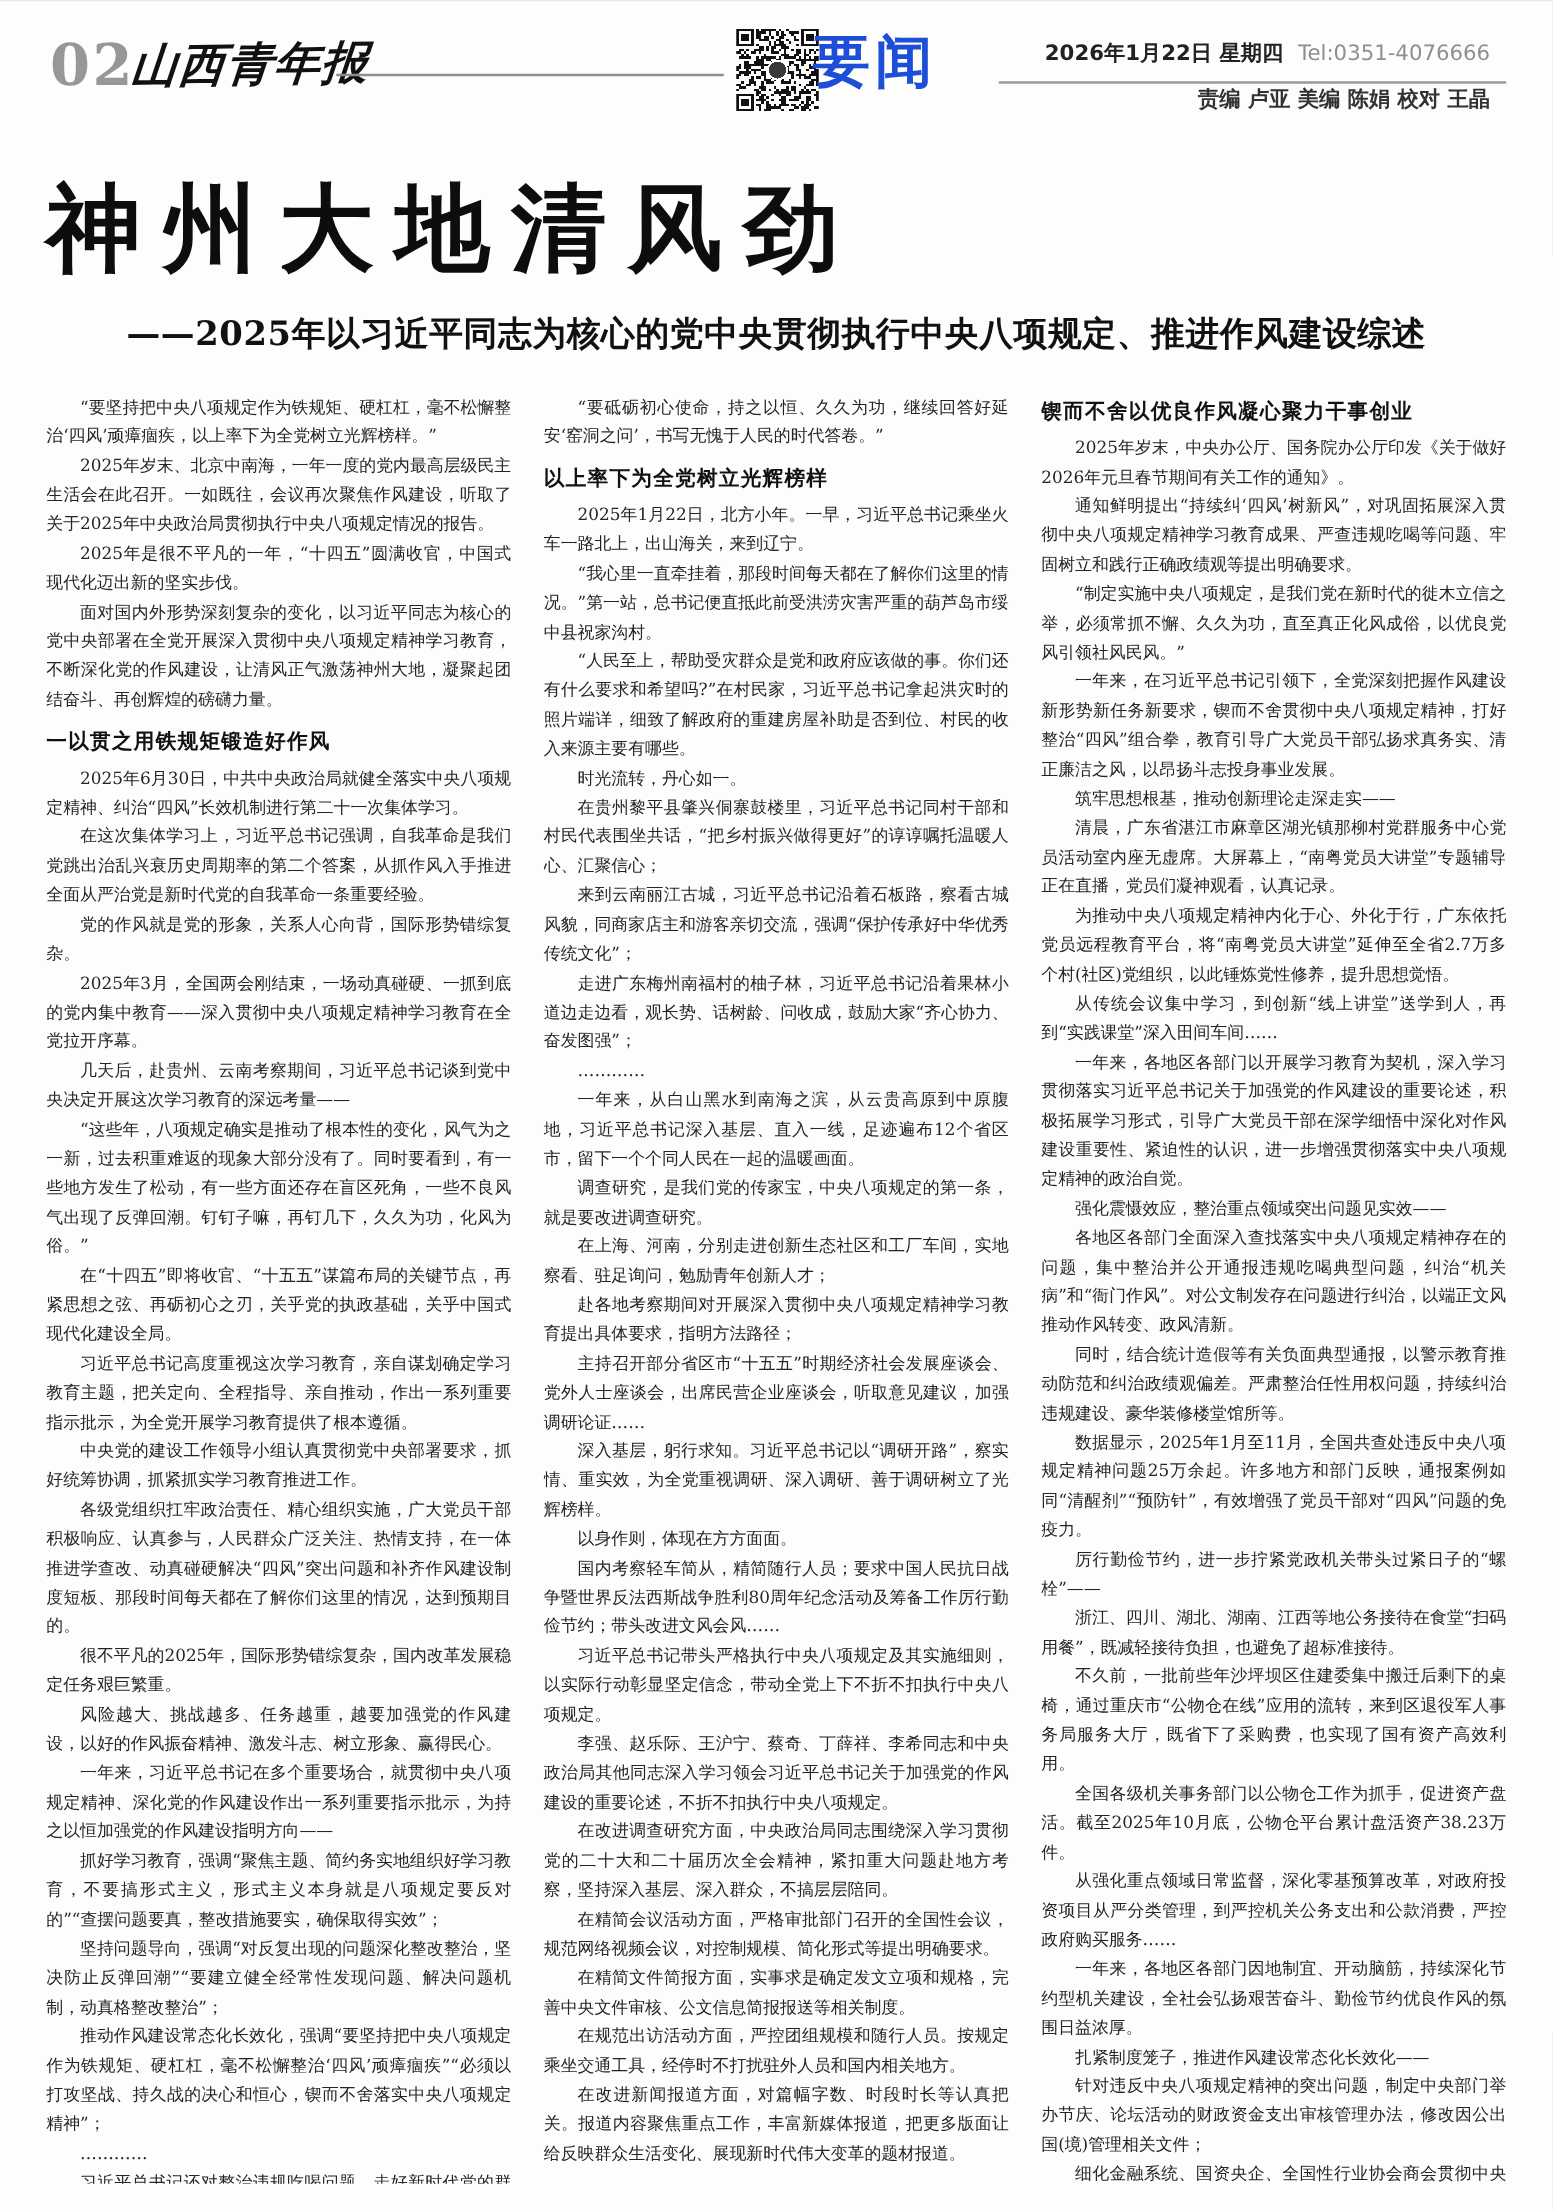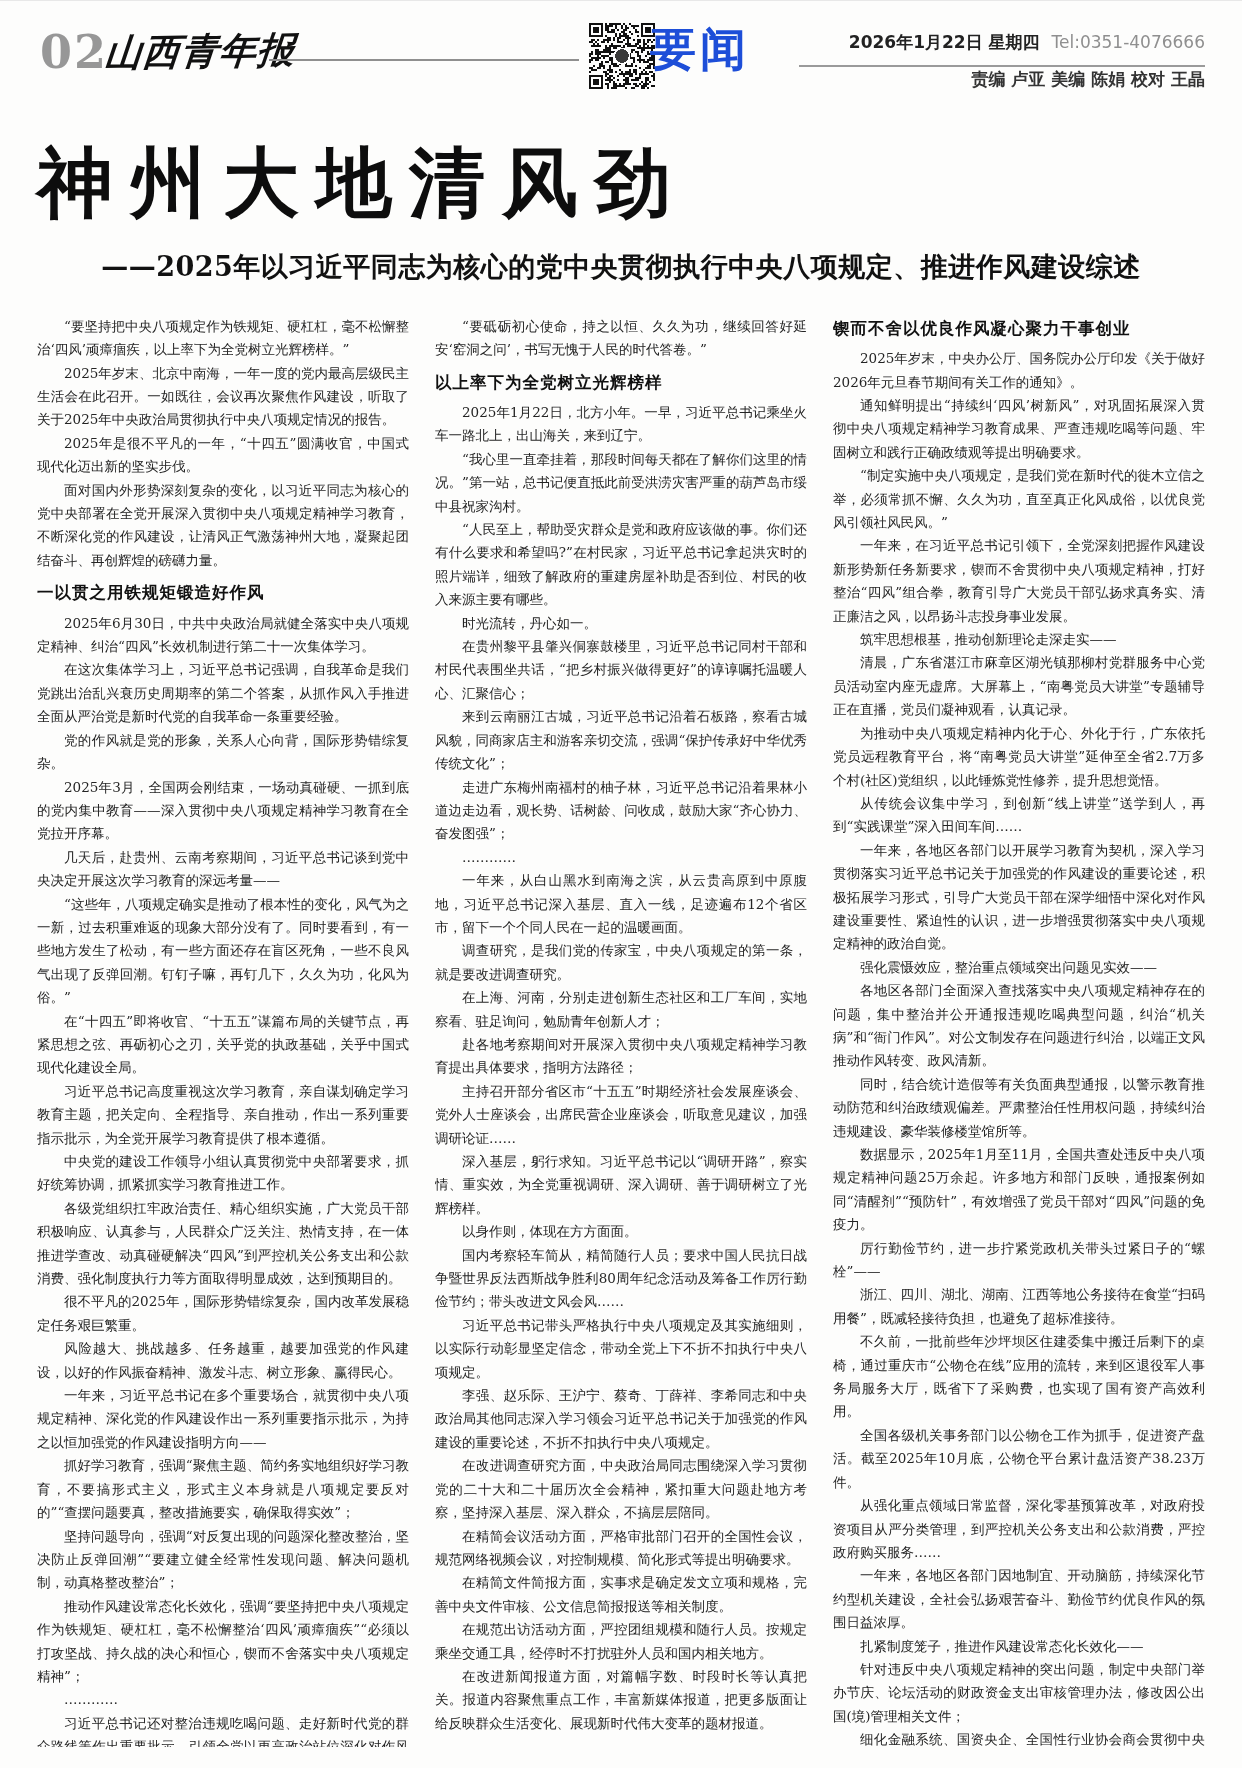--- a/index.html
+++ b/index.html
@@ -33,21 +33,21 @@
   }
   .qr{position:absolute;left:552px;top:6px;width:66px;height:66px;}
   .section-label{
     position:absolute;left:613px;top:2px;
     font-size:46px;font-weight:bold;color:#1d4ed8;
     letter-spacing:4px;
   }
   .rule-right{
     position:absolute;left:762px;top:48px;width:406px;height:2px;background:#9a9a9a;
   }
-  .hdr-meta{position:absolute;right:0;top:14px;text-align:right;font-family:"DejaVu Sans","Liberation Sans",sans-serif;}
+  .hdr-meta{position:absolute;right:13px;top:14px;text-align:right;font-family:"DejaVu Sans","Liberation Sans",sans-serif;}
   .dateline{font-size:17px;font-weight:bold;color:#222;}
   .dateline .tel{color:#8f8f8f;font-weight:normal;margin-left:6px;}
   .staffline{font-size:17px;color:#333;margin-top:14px;font-weight:bold;}
   
   .headline{
     margin:34px 0 0 0;
     font-size:76px;line-height:1.05;
     font-weight:900;color:#0d0d0d;
     letter-spacing:17px;
     font-family:"DejaVu Serif","Liberation Serif",serif;
@@ -552,21 +552,21 @@
         <h2>一以贯之用铁规矩锻造好作风</h2>
         <p>2025年6月30日，中共中央政治局就健全落实中央八项规定精神、纠治“四风”长效机制进行第二十一次集体学习。</p>
         <p>在这次集体学习上，习近平总书记强调，自我革命是我们党跳出治乱兴衰历史周期率的第二个答案，从抓作风入手推进全面从严治党是新时代党的自我革命一条重要经验。</p>
         <p>党的作风就是党的形象，关系人心向背，国际形势错综复杂。</p>
         <p>2025年3月，全国两会刚结束，一场动真碰硬、一抓到底的党内集中教育——深入贯彻中央八项规定精神学习教育在全党拉开序幕。</p>
         <p>几天后，赴贵州、云南考察期间，习近平总书记谈到党中央决定开展这次学习教育的深远考量——</p>
         <p>“这些年，八项规定确实是推动了根本性的变化，风气为之一新，过去积重难返的现象大部分没有了。同时要看到，有一些地方发生了松动，有一些方面还存在盲区死角，一些不良风气出现了反弹回潮。钉钉子嘛，再钉几下，久久为功，化风为俗。”</p>
         <p>在“十四五”即将收官、“十五五”谋篇布局的关键节点，再紧思想之弦、再砺初心之刃，关乎党的执政基础，关乎中国式现代化建设全局。</p>
         <p>习近平总书记高度重视这次学习教育，亲自谋划确定学习教育主题，把关定向、全程指导、亲自推动，作出一系列重要指示批示，为全党开展学习教育提供了根本遵循。</p>
         <p>中央党的建设工作领导小组认真贯彻党中央部署要求，抓好统筹协调，抓紧抓实学习教育推进工作。</p>
-        <p>各级党组织扛牢政治责任、精心组织实施，广大党员干部积极响应、认真参与，人民群众广泛关注、热情支持，在一体推进学查改、动真碰硬解决“四风”到严控机关公务支出和公款消费、强化制度执行力等方面取得明显成效，达到预期目的。</p>
+        <p>各级党组织扛牢政治责任、精心组织实施，广大党员干部积极响应、认真参与，人民群众广泛关注、热情支持，在一体推进学查改、动真碰硬解决“四风”突出问题和补齐作风建设制度短板、那段时间每天都在了解你们这里的情况，达到预期目的。</p>
         <p>很不平凡的2025年，国际形势错综复杂，国内改革发展稳定任务艰巨繁重。</p>
         <p>风险越大、挑战越多、任务越重，越要加强党的作风建设，以好的作风振奋精神、激发斗志、树立形象、赢得民心。</p>
         <p>一年来，习近平总书记在多个重要场合，就贯彻中央八项规定精神、深化党的作风建设作出一系列重要指示批示，为持之以恒加强党的作风建设指明方向——</p>
         <p>抓好学习教育，强调“聚焦主题、简约务实地组织好学习教育，不要搞形式主义，形式主义本身就是八项规定要反对的”“查摆问题要真，整改措施要实，确保取得实效”；</p>
         <p>坚持问题导向，强调“对反复出现的问题深化整改整治，坚决防止反弹回潮”“要建立健全经常性发现问题、解决问题机制，动真格整改整治”；</p>
         <p>推动作风建设常态化长效化，强调“要坚持把中央八项规定作为铁规矩、硬杠杠，毫不松懈整治‘四风’顽瘴痼疾”“必须以打攻坚战、持久战的决心和恒心，锲而不舍落实中央八项规定精神”；</p>
         <p>…………</p>
         <p>习近平总书记还对整治违规吃喝问题、走好新时代党的群众路线等作出重要批示，引领全党以更高政治站位深化对作风建设的认识，坚定打攻坚战、持久战的决心和恒心。</p>
       </div>
     <div class="col">

